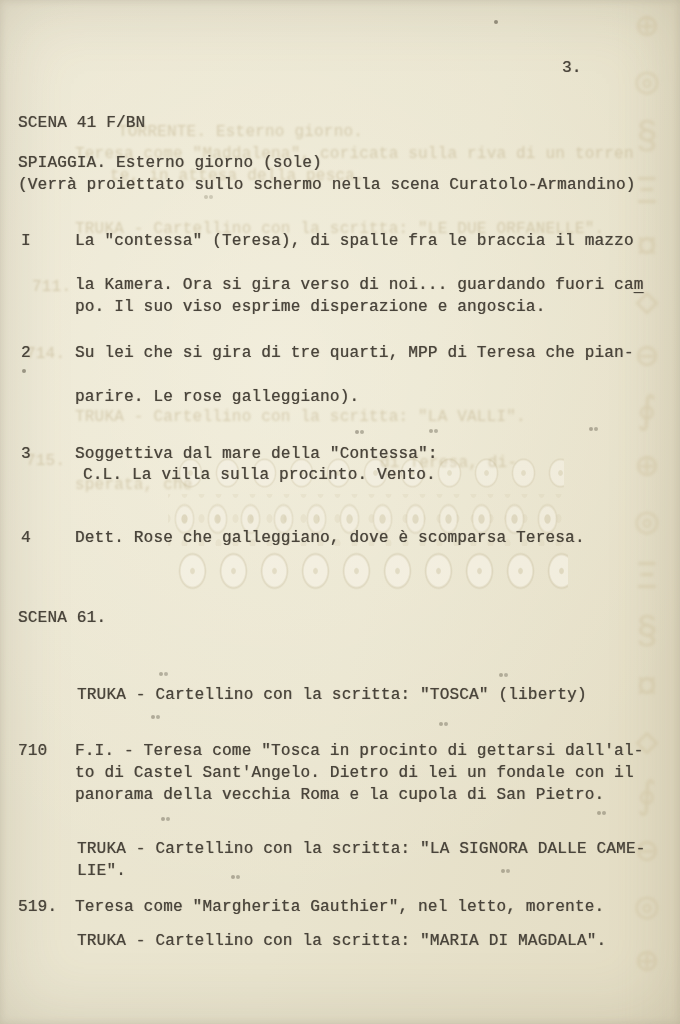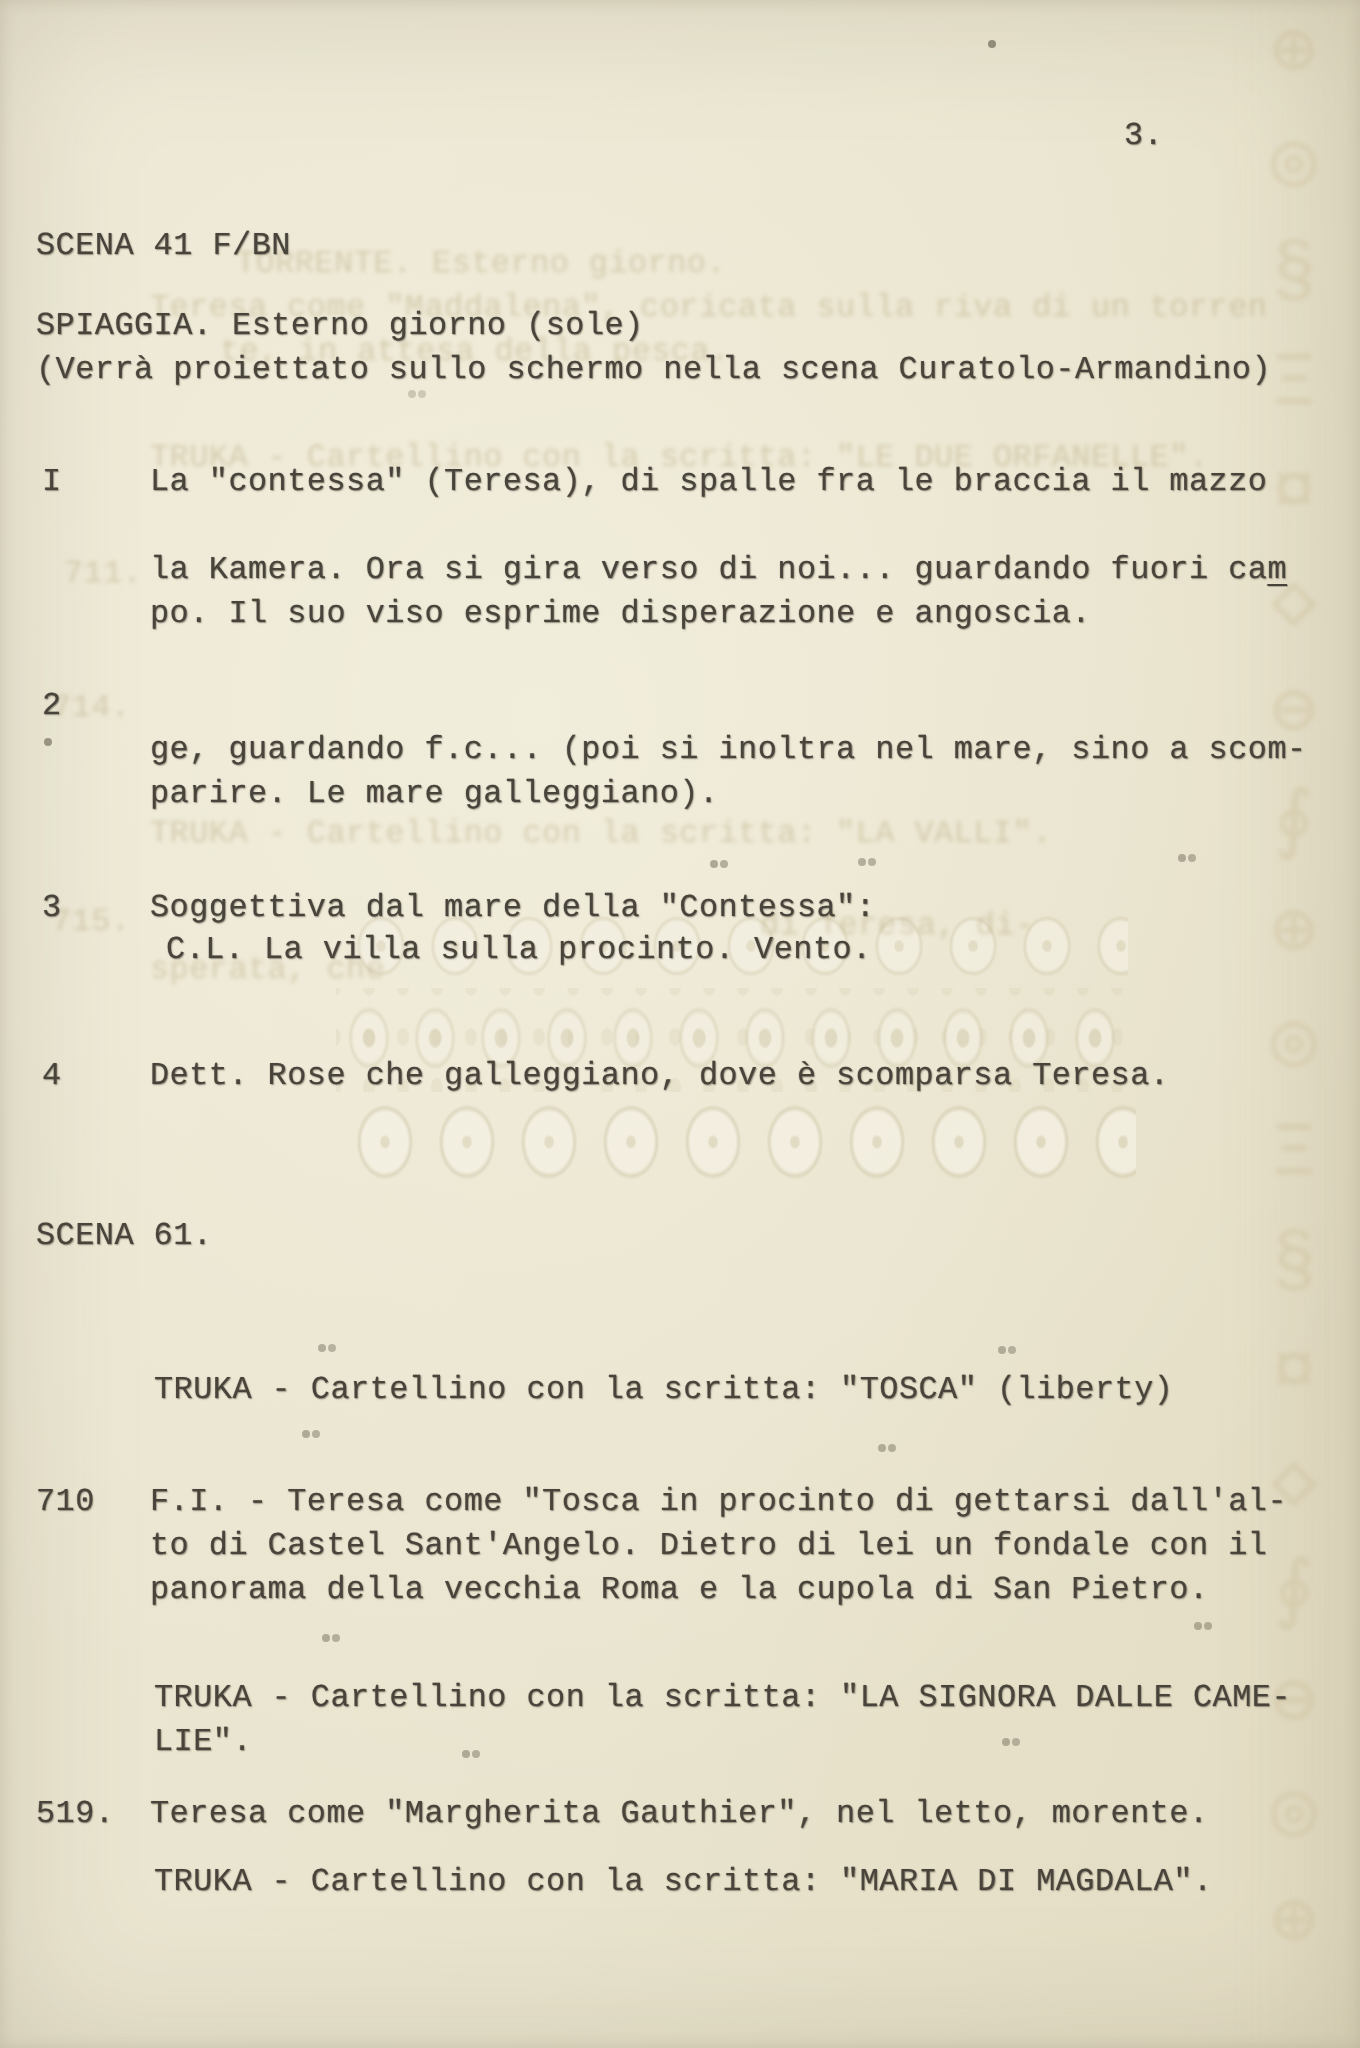--- a/index.html
+++ b/index.html
@@ -125,22 +125,22 @@
   <div class="t" style="left:18px;top:112px">SCENA 41 F/BN</div>
   <div class="t" style="left:18px;top:152px">SPIAGGIA. Esterno giorno (sole)</div>
   <div class="t" style="left:18px;top:174px">(Verrà proiettato sullo schermo nella scena Curatolo-Armandino)</div>
 
   <div class="t" style="left:21px;top:230px">I</div>
   <div class="t" style="left:75px;top:230px">La "contessa" (Teresa), di spalle fra le braccia il mazzo</div>
   <div class="t" style="left:75px;top:274px"><span>la Kamera. Ora si gira verso di noi... guardando fuori ca</span><span class="ul">m</span></div>
   <div class="t" style="left:75px;top:296px">po. Il suo viso esprime disperazione e angoscia.</div>
 
   <div class="t" style="left:21px;top:342px">2</div>
-  <div class="t" style="left:75px;top:364px">ge, guardando f.c... (poi si inoltra nel mare, sino a scom-</div>
-  <div class="t" style="left:75px;top:386px">parire. Le mare galleggiano).</div>
+  <div class="t" style="left:75px;top:342px">Su lei che si gira di tre quarti, MPP di Teresa che pian-</div>
+  <div class="t" style="left:75px;top:386px">parire. Le rose galleggiano).</div>
 
   <div class="t" style="left:21px;top:443px">3</div>
   <div class="t" style="left:75px;top:443px">Soggettiva dal mare della "Contessa":</div>
   <div class="t" style="left:83px;top:464px">C.L. La villa sulla procinto. Vento.</div>
 
   <div class="t" style="left:21px;top:527px">4</div>
   <div class="t" style="left:75px;top:527px">Dett. Rose che galleggiano, dove è scomparsa Teresa.</div>
 
   <div class="t" style="left:18px;top:607px">SCENA 61.</div>
   <div class="t" style="left:77px;top:684px">TRUKA - Cartellino con la scritta: "TOSCA" (liberty)</div>

